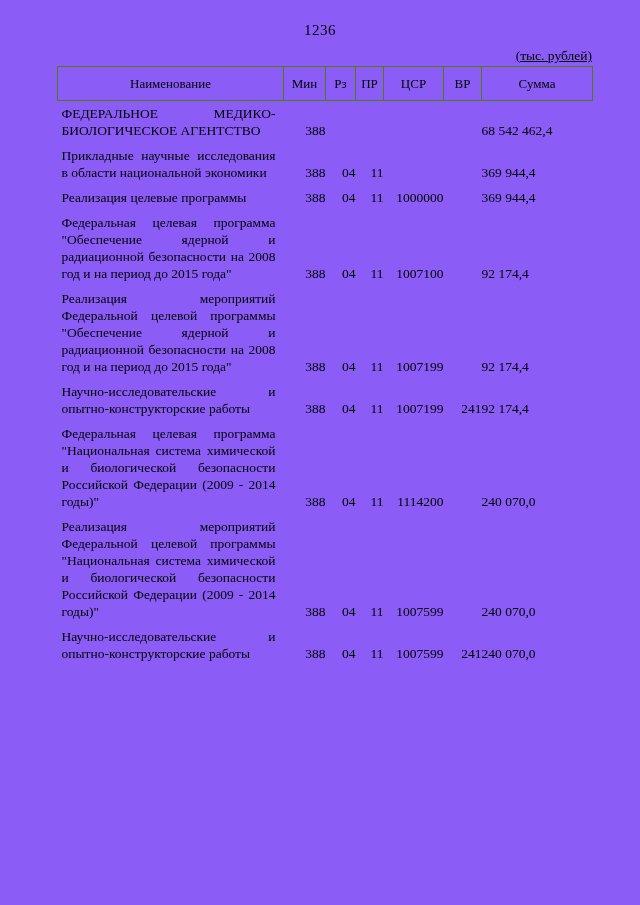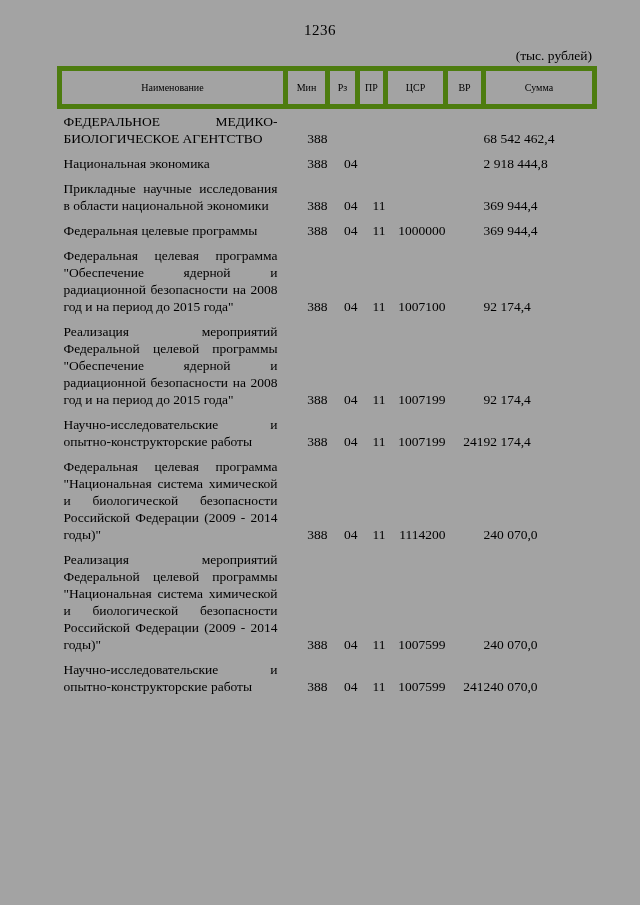--- a/index.html
+++ b/index.html
@@ -6,56 +6,57 @@
     margin: 0;
     padding: 0;
     background: #ffffff;
     color: #000000;
     font-family: "Liberation Serif", serif;
   }
   .page {
     position: relative;
     width: 640px;
     height: 905px;
-    background: #a3a3a3;
+    background: #8b5cf6;
     overflow: hidden;
     box-sizing: border-box;
     padding-top: 22px;
   }
   .page-number {
     text-align: center;
     font-size: 15px;
     letter-spacing: 0.5px;
   }
   .units-note {
     margin: 9px 0 2px 57px;
     width: 535px;
     text-align: right;
     font-size: 13.5px;
     box-sizing: border-box;
+    text-decoration: underline;
   }
   table.budget {
     margin-left: 57px;
     width: 535px;
     border-collapse: collapse;
     table-layout: fixed;
     font-size: 13.5px;
   }
   col.c-name { width: 226px; }
   col.c-min  { width: 42px; }
   col.c-rz   { width: 30px; }
   col.c-pr   { width: 28px; }
   col.c-csr  { width: 60px; }
   col.c-vr   { width: 38px; }
   col.c-sum  { width: 111px; }
 
   thead th {
-    border: 5px solid #4d7c0f;
+    border: 1px solid #4d7c0f;
     font-weight: normal;
-    font-size: 10px;
+    font-size: 13px;
     height: 33px;
     text-align: center;
     vertical-align: middle;
     padding: 0 2px;
   }
   tbody td {
     vertical-align: bottom;
     padding: 4px 0 4px 0;
     line-height: 17px;
   }
@@ -110,39 +111,30 @@
         <tr class="bold">
           <td class="c-name">ФЕДЕРАЛЬНОЕ МЕДИКО-БИОЛОГИЧЕСКОЕ АГЕНТСТВО</td>
           <td class="c-min">388</td>
           <td class="c-rz"></td>
           <td class="c-pr"></td>
           <td class="c-csr"></td>
           <td class="c-vr"></td>
           <td class="c-sum">68 542 462,4</td>
         </tr>
         <tr>
-          <td class="c-name">Национальная экономика</td>
-          <td class="c-min">388</td>
-          <td class="c-rz">04</td>
-          <td class="c-pr"></td>
-          <td class="c-csr"></td>
-          <td class="c-vr"></td>
-          <td class="c-sum">2 918 444,8</td>
-        </tr>
-        <tr>
           <td class="c-name">Прикладные научные исследования в области национальной экономики</td>
           <td class="c-min">388</td>
           <td class="c-rz">04</td>
           <td class="c-pr">11</td>
           <td class="c-csr"></td>
           <td class="c-vr"></td>
           <td class="c-sum">369 944,4</td>
         </tr>
         <tr>
-          <td class="c-name">Федеральная целевые программы</td>
+          <td class="c-name">Реализация целевые программы</td>
           <td class="c-min">388</td>
           <td class="c-rz">04</td>
           <td class="c-pr">11</td>
           <td class="c-csr">1000000</td>
           <td class="c-vr"></td>
           <td class="c-sum">369 944,4</td>
         </tr>
         <tr>
           <td class="c-name">Федеральная целевая программа "Обеспечение ядерной и радиационной безопасности на 2008 год и на период до 2015 года"</td>
           <td class="c-min">388</td>

